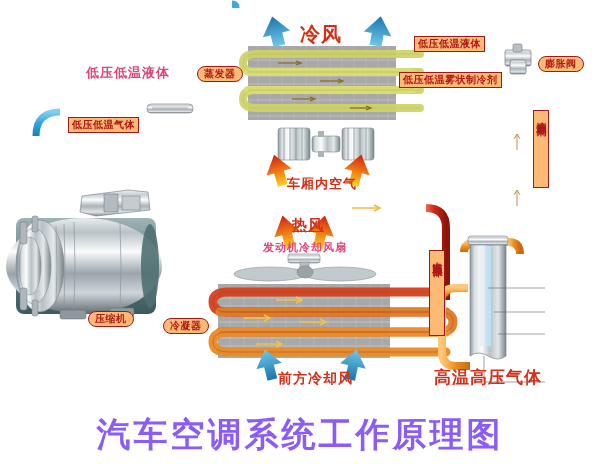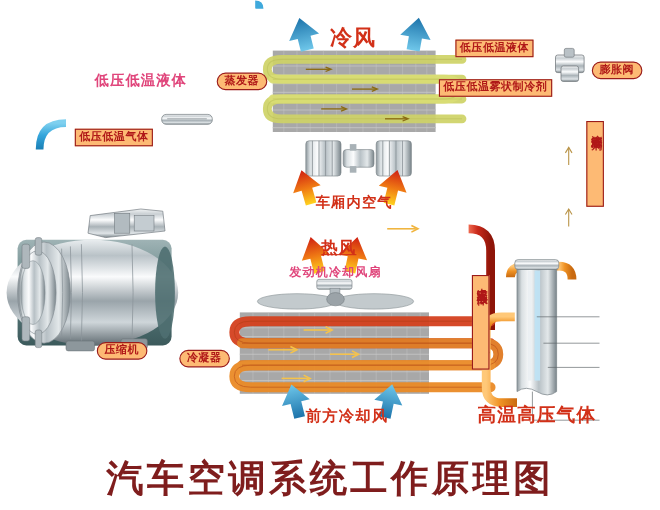--- a/index.html
+++ b/index.html
@@ -11,21 +11,21 @@
   .lbl{position:absolute;background:#fdba74;border:1.5px solid #9a1b1b;
        color:#b01818;font-weight:bold;font-size:10px;line-height:12px;
        padding:1px 3px;white-space:nowrap;letter-spacing:.5px;}
   .lbl.round{border-radius:9px;padding:1px 6px;}
   .lbl.vert{writing-mode:vertical-rl;text-orientation:upright;
             white-space:normal;padding:3px 1px;letter-spacing:1px;}
   .plain{position:absolute;color:#d23018;font-weight:bold;
          white-space:nowrap;letter-spacing:1px;}
   .pink{color:#e0457b;}
   #title{position:absolute;left:0;right:0;bottom:6px;text-align:center;
-         color:#7f1d1d;font-weight:bold;font-size:34px;letter-spacing:3px;
+         color:#8b5cf6;font-weight:bold;font-size:34px;letter-spacing:3px;
          font-family:"DejaVu Sans","Liberation Sans",sans-serif;}
 </style>
 </head>
 <body>
 
 <div id="stage">
 
   <svg class="layer" viewBox="0 0 600 464">
     <defs>
       <linearGradient id="gBlue" x1="0" y1="0" x2="0" y2="1">

